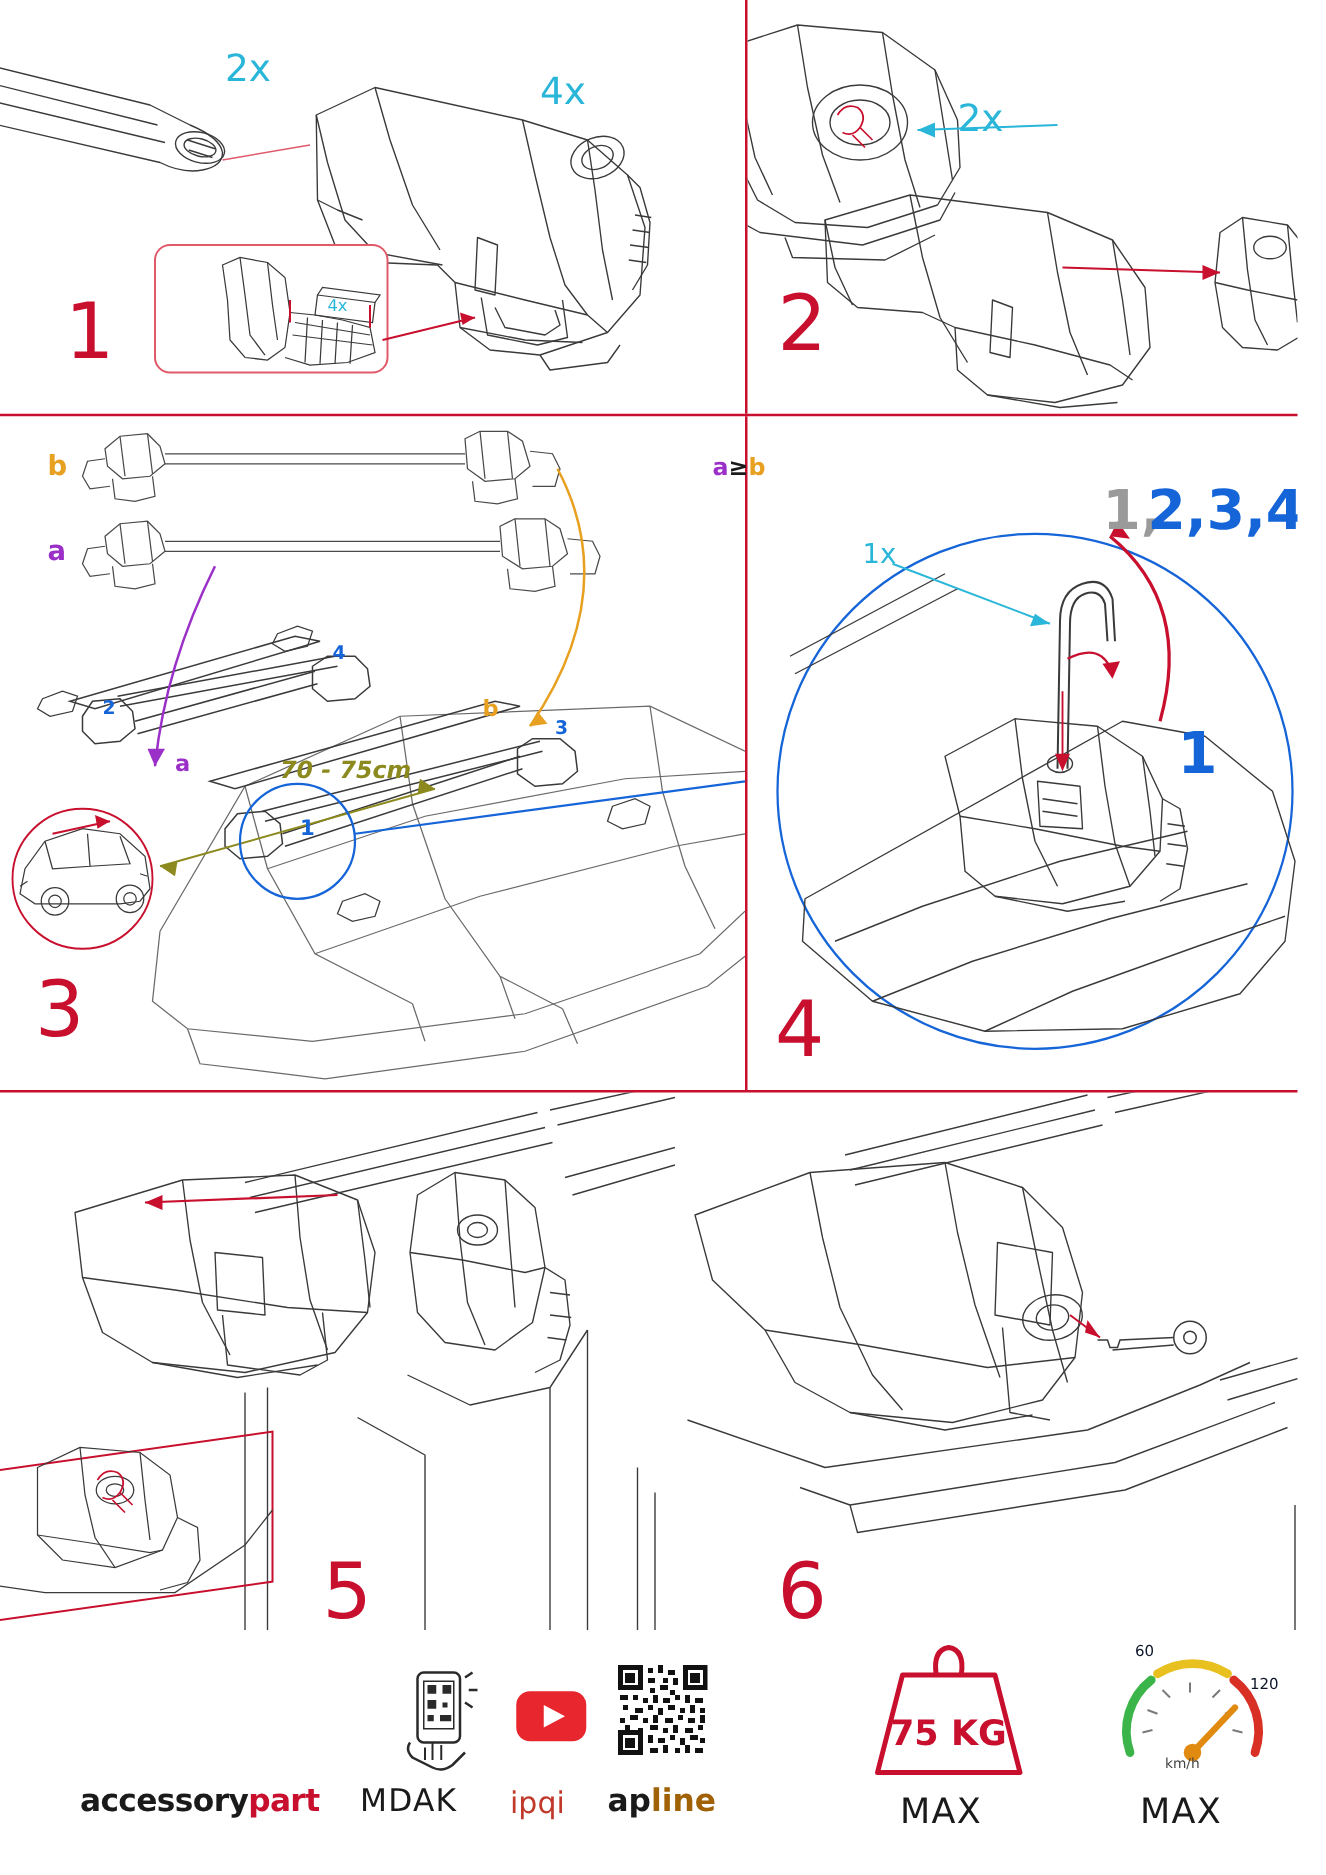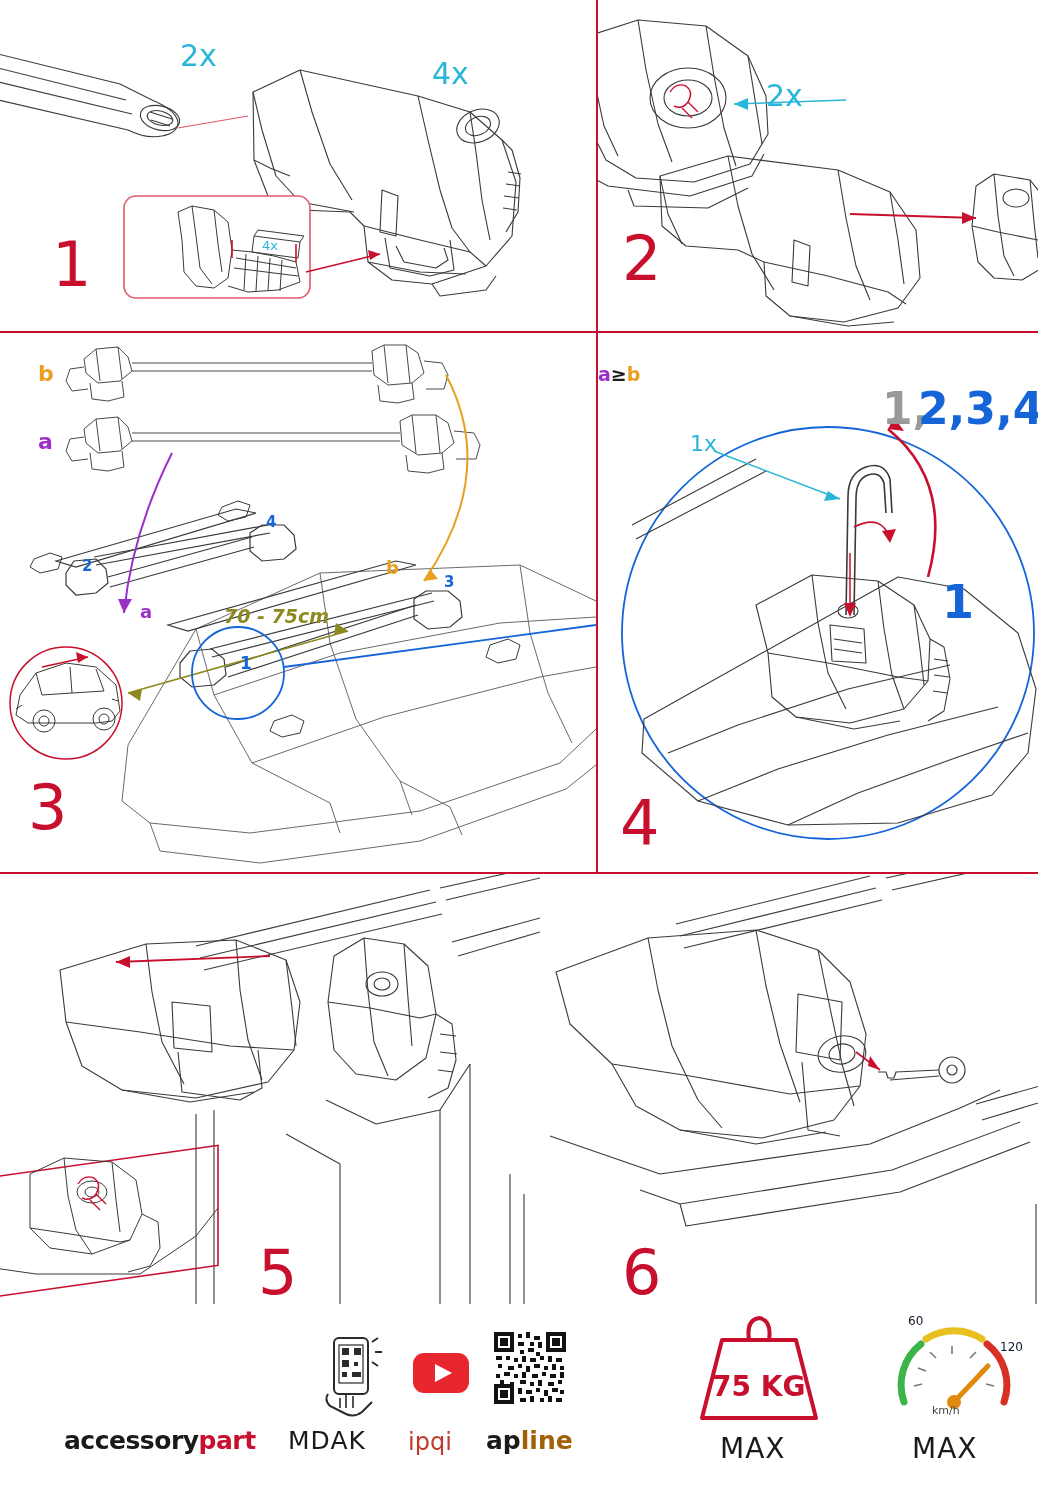--- a/index.html
+++ b/index.html
@@ -57,21 +57,20 @@
     font-size: 22px;
     font-weight: 700;
   }
   .label-a { color: #9b30c9; }
   .label-b { color: #e8a020; }
   .ab-rel {
     position: absolute;
     font-family: "DejaVu Sans", sans-serif;
     font-size: 19px;
     font-weight: 700;
-    margin-left: 28px;
   }
   .dim-text {
     position: absolute;
     font-family: "DejaVu Sans", sans-serif;
     font-size: 19px;
     font-style: italic;
     font-weight: 700;
     color: #8c8a1e;
   }
   .seq-text {

